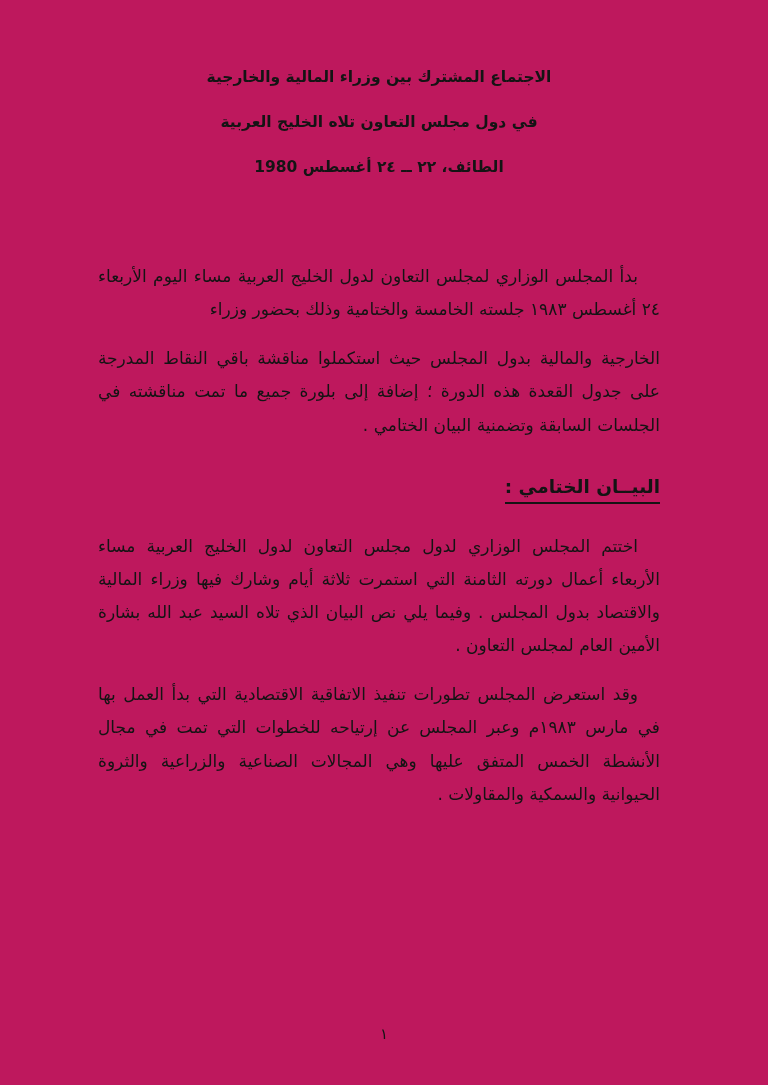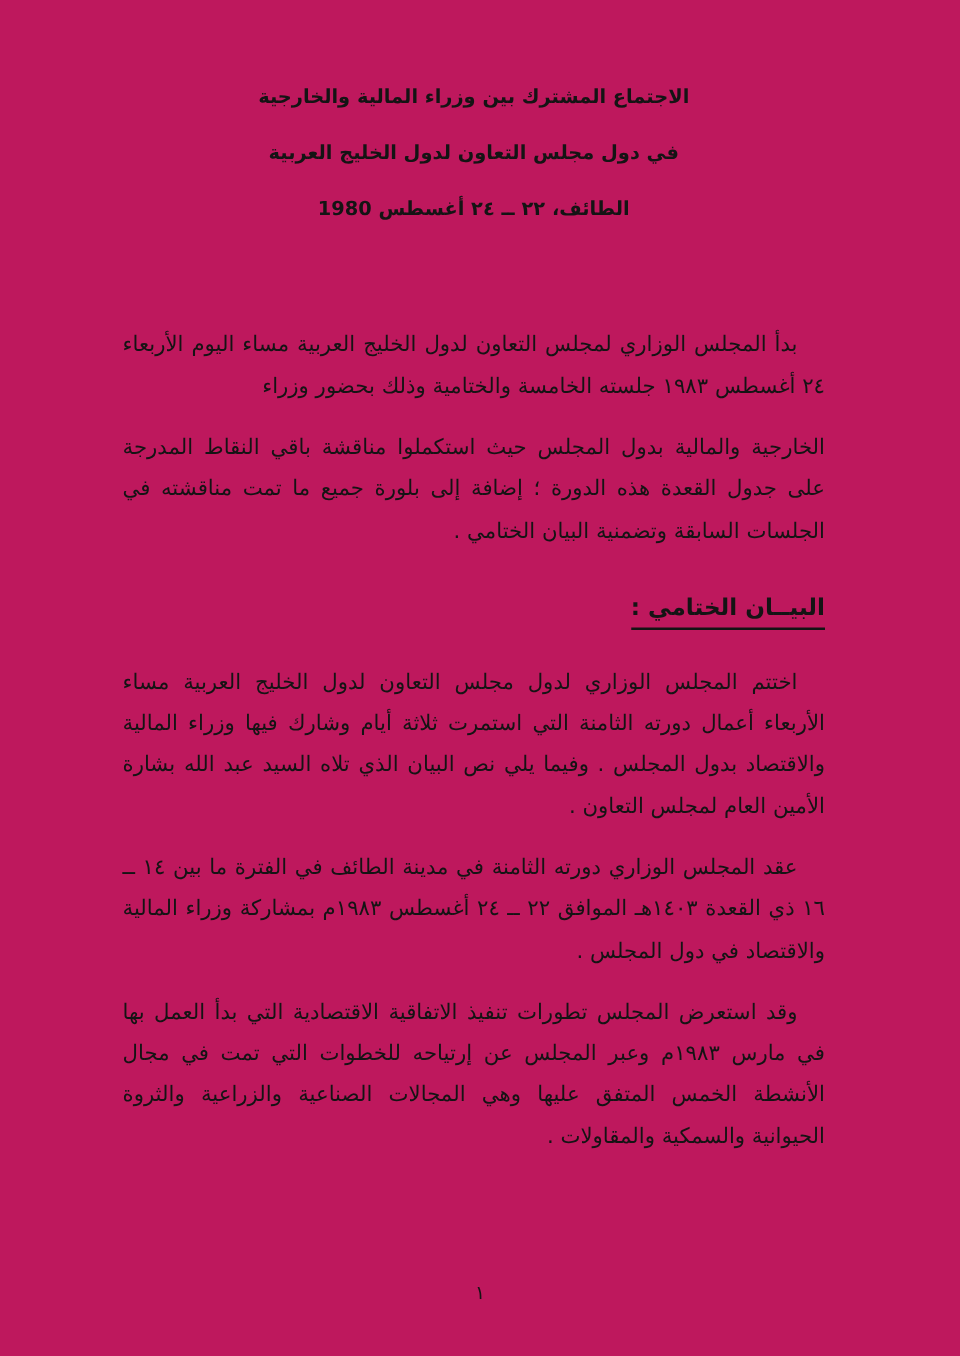--- a/index.html
+++ b/index.html
@@ -63,38 +63,37 @@
   }
 </style>
 </head>
 <body>
 
 <div class="page">
   <div class="content">
 
     <div class="doc-header">
       <p class="h-line">الاجتماع المشترك بين وزراء المالية والخارجية</p>
-      <p class="h-line">في دول مجلس التعاون لدول الخليج العربية</p>
+      <p class="h-line">في دول مجلس التعاون تلاه الخليج العربية</p>
       <p class="h-line">الطائف، ٢٢ ــ ٢٤ أغسطس 1980</p>
     </div>
 
     <div class="body-text">
 
       <p class="indent">بدأ المجلس الوزاري لمجلس التعاون لدول الخليج العربية مساء اليوم الأربعاء ٢٤ أغسطس ١٩٨٣ جلسته الخامسة والختامية وذلك بحضور وزراء</p>
 
       <p>الخارجية والمالية بدول المجلس حيث استكملوا مناقشة باقي النقاط المدرجة على جدول القعدة هذه الدورة ؛ إضافة إلى بلورة جميع ما تمت مناقشته في الجلسات السابقة وتضمنية البيان الختامي .</p>
 
       <h2 class="section-heading">
         <span class="underlined">البيــان الختامي :</span>
       </h2>
 
       <p class="indent">اختتم المجلس الوزاري لدول مجلس التعاون لدول الخليج العربية مساء الأربعاء أعمال دورته الثامنة التي استمرت ثلاثة أيام وشارك فيها وزراء المالية والاقتصاد بدول المجلس . وفيما يلي نص البيان الذي تلاه السيد عبد الله بشارة الأمين العام لمجلس التعاون .</p>
 
 
-      <p class="indent">عقد المجلس الوزاري دورته الثامنة في مدينة الطائف في الفترة ما بين ١٤ ــ ١٦ ذي القعدة ١٤٠٣هـ الموافق ٢٢ ــ ٢٤ أغسطس ١٩٨٣م بمشاركة وزراء المالية والاقتصاد في دول المجلس .</p>
 
       <p class="indent">وقد استعرض المجلس تطورات تنفيذ الاتفاقية الاقتصادية التي بدأ العمل بها في مارس ١٩٨٣م وعبر المجلس عن إرتياحه للخطوات التي تمت في مجال الأنشطة الخمس المتفق عليها وهي المجالات الصناعية والزراعية والثروة الحيوانية والسمكية والمقاولات .</p>
 
     </div>
   </div>
 
   <div class="page-number">١</div>
 </div>
 
 </body></html>

